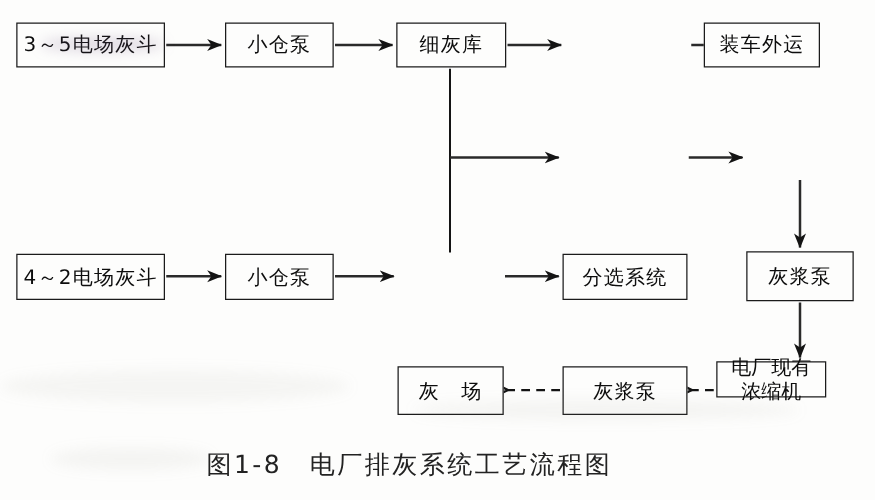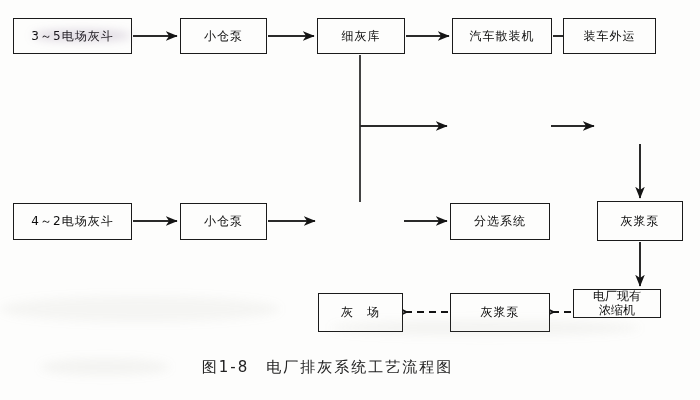--- a/index.html
+++ b/index.html
@@ -6,26 +6,26 @@
   .stage{
     position:relative;width:700px;height:400px;background:#fdfdfc;
     font-family:"DejaVu Sans","Liberation Sans",sans-serif;
     overflow:hidden;
   }
   .connectors{position:absolute;left:0;top:0;}
   .node{
     position:absolute;box-sizing:border-box;
     border:1.6px solid #1b1b1b;background:#fdfdfc;
     display:flex;align-items:center;justify-content:center;
-    font-size:12px;color:#0d0d0d;text-align:center;
+    font-size:16px;color:#0d0d0d;text-align:center;
     white-space:pre-line;line-height:1.2;letter-spacing:1px;
   }
   .caption{
     position:absolute;left:0;top:358px;width:655px;text-align:center;
-    font-size:15px;color:#222;letter-spacing:2px;
+    font-size:20px;color:#222;letter-spacing:2px;
   }
   .smudge{position:absolute;border-radius:50%;filter:blur(5px);pointer-events:none;}
   .sm1{left:32px;top:30px;width:100px;height:11px;background:rgba(112,86,132,.22);}
   .sm2{left:0px;top:296px;width:280px;height:26px;background:rgba(140,135,128,.07);}
   .sm3{left:330px;top:320px;width:310px;height:16px;background:rgba(140,135,128,.08);}
   .sm4{left:40px;top:358px;width:130px;height:18px;background:rgba(140,135,128,.08);}
 </style>
 </head>
 <body>
 
@@ -58,21 +58,20 @@
     <line x1="640" y1="144" x2="640" y2="198" stroke="#2a2a2a" stroke-width="2" marker-end="url(#arr)"></line>
     <line x1="640" y1="242" x2="640" y2="286" stroke="#2a2a2a" stroke-width="2" marker-end="url(#arr)"></line>
 
     <line x1="595" y1="312" x2="553" y2="312" stroke="#141414" stroke-width="1.8" stroke-dasharray="7 5" marker-end="url(#chev)"></line>
     <line x1="448" y1="312" x2="406" y2="312" stroke="#141414" stroke-width="1.8" stroke-dasharray="7 5" marker-end="url(#chev)"></line>
   </svg>
 
   <div class="node" style="left:13px;top:18px;width:119px;height:36px">3～5电场灰斗</div>
   <div class="node" style="left:180px;top:18px;width:87px;height:36px">小仓泵</div>
   <div class="node" style="left:317px;top:18px;width:88px;height:36px">细灰库</div>
-  <div class="node" style="left:452px;top:18px;width:100px;height:36px">汽车散装机</div>
   <div class="node" style="left:563px;top:18px;width:93px;height:36px">装车外运</div>
 
 
   <div class="node" style="left:13px;top:203px;width:119px;height:37px">4～2电场灰斗</div>
   <div class="node" style="left:180px;top:203px;width:87px;height:37px">小仓泵</div>
   <div class="node" style="left:450px;top:203px;width:100px;height:37px">分选系统</div>
   <div class="node" style="left:597px;top:201px;width:86px;height:40px">灰浆泵</div>
 
   <div class="node" style="left:318px;top:293px;width:85px;height:39px">灰　场</div>
   <div class="node" style="left:450px;top:293px;width:100px;height:39px">灰浆泵</div>

